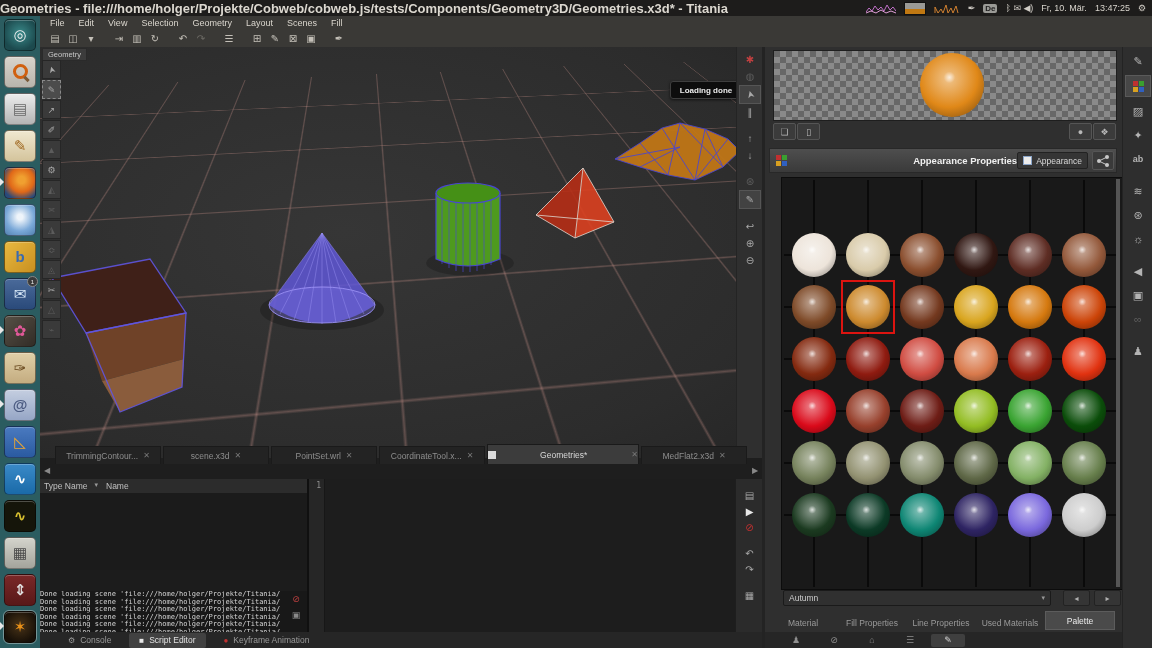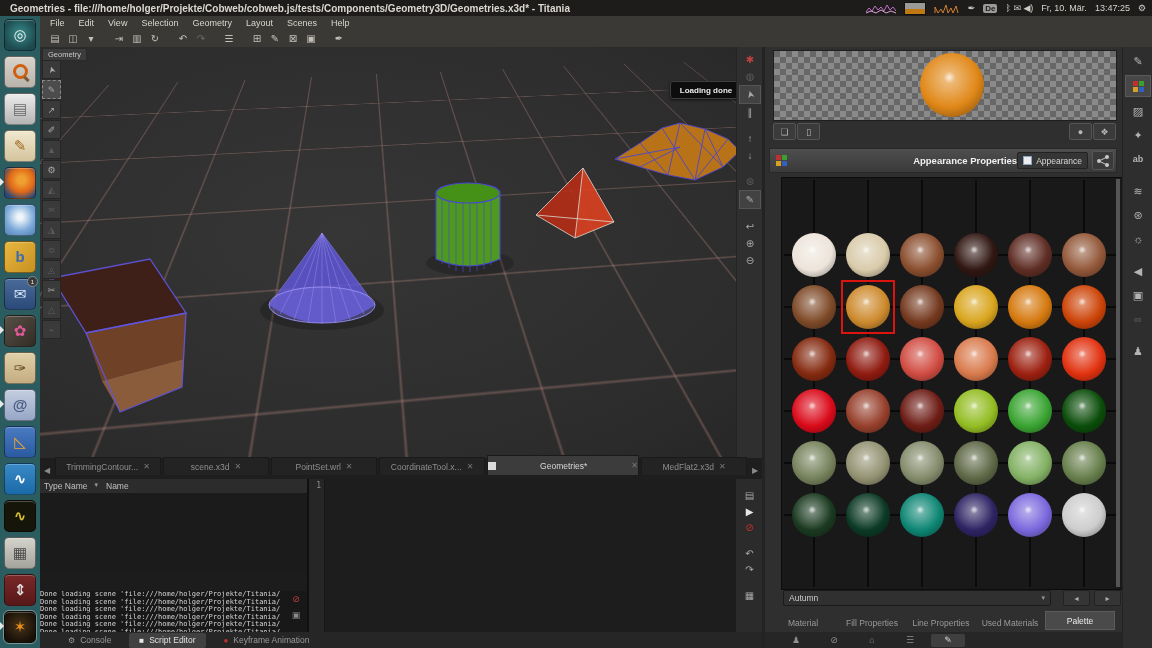--- a/index.html
+++ b/index.html
@@ -2,21 +2,21 @@
 <html><head>
 <meta charset="utf-8">
 <style>
   html,body{margin:0;padding:0;background:#000;}
   #app{position:relative;width:1152px;height:648px;overflow:hidden;background:#1c1c1c;
        font-family:"Liberation Sans","DejaVu Sans",sans-serif;color:#ccc;
        -webkit-font-smoothing:antialiased;}
   
   #topbar{position:absolute;left:0;top:0;width:1152px;height:16px;background:#1d1c1b;
           display:flex;align-items:center;justify-content:space-between;z-index:50;}
-  #topbar .tb-title{font-size:10px;font-weight:bold;color:#dcd8d0;padding-left:10px;white-space:nowrap;}
+  #topbar .tb-title{font-size:13px;font-weight:bold;color:#dcd8d0;padding-left:0;white-space:nowrap;}
   .tray{display:flex;align-items:center;gap:8px;padding-right:6px;font-size:9px;color:#d8d4cc;}
   .tray-meter{width:20px;height:11px;background:linear-gradient(#9a9a96 0 52%,#c07812 52% 100%);border:1px solid #111;}
   .kb-badge{background:#9a9a96;color:#222;border-radius:2px;font-size:8px;padding:0 2px;font-weight:bold;}
   .tray-glyph{font-size:9px;color:#cfcbc4;}
   
   #dock{position:absolute;left:0;top:16px;width:40px;height:632px;background:#2b5c60;overflow:hidden;z-index:40;}
   .dock-slot{position:relative;width:40px;height:37px;display:flex;align-items:center;justify-content:center;}
   .dock-item{width:30px;height:30px;border-radius:5px;border:1px solid rgba(0,0,0,.45);
              box-shadow:inset 0 1px rgba(255,255,255,.25);display:flex;align-items:center;justify-content:center;overflow:hidden;}
   .dock-item.active{outline:1px solid rgba(255,255,255,.35);}
@@ -55,21 +55,21 @@
   #vp-toolbar{position:absolute;left:696px;top:0;width:26px;height:411px;background:#2f2f2f;border-left:1px solid #242424;
               display:flex;flex-direction:column;align-items:center;padding-top:4px;}
   .vpt-icon{width:20px;height:17px;display:flex;align-items:center;justify-content:center;font-size:10px;color:#a8a8a8;}
   .vpt-icon.sel{background:#424242;border:1px solid #555;}
   .vpt-icon.dim{color:#5e5e5e;}
   .vpt-gap{margin-top:9px;}
   .rot-cursor{transform:rotate(-105deg);display:inline-block;}
   
   #filetabs{position:absolute;left:0;top:442px;width:722px;height:21px;background:#1e1e1e;display:flex;align-items:flex-end;}
   .ft-scroll{width:14px;height:17px;display:flex;align-items:center;justify-content:center;color:#888;font-size:8px;}
-  .ftab{flex:1;height:17px;margin:4px 1px;display:flex;align-items:center;justify-content:center;gap:5px;
+  .ftab{flex:1;height:17px;margin:15px 1px;display:flex;align-items:center;justify-content:center;gap:5px;
         font-size:8.5px;color:#8e8e8e;background:#232323;border:1px solid #1a1a1a;border-bottom:none;}
   .ftab.active{background:#3c3c3c;color:#d8d8d8;height:19px;gap:44px;}
   .ftab .close{color:#777;font-size:8px;}
   .ftab .ficon{width:8px;height:8px;background:#dcdcdc;display:inline-block;}
   
   #bottom{position:absolute;left:0;top:463px;width:722px;height:153px;background:#1f1f1f;}
   #outline{position:absolute;left:0;top:0;width:267px;height:153px;background:#1c1c1c;border-right:2px solid #101010;}
   .ol-header{position:absolute;left:0;top:0;width:267px;height:14px;background:#2c2c2c;border-bottom:1px solid #141414;
              display:flex;align-items:center;font-size:8.5px;color:#c0c0c0;}
   .ol-h1{padding-left:4px;width:54px;display:flex;gap:7px;align-items:flex-start;}
@@ -259,21 +259,21 @@
   <div id="window">
 
     <div id="menubar">
         <span class="menu-item">File</span>
         <span class="menu-item">Edit</span>
         <span class="menu-item">View</span>
         <span class="menu-item">Selection</span>
         <span class="menu-item">Geometry</span>
         <span class="menu-item">Layout</span>
         <span class="menu-item">Scenes</span>
-        <span class="menu-item">Help</span>
+        <span class="menu-item">Fill</span>
       </div>
     <div id="toolbar">
         <span class="tb-icon">▤</span>
         <span class="tb-icon">◫</span>
         <span class="tb-icon">▾</span>
         <span class="tb-sep"></span>
         <span class="tb-icon">⇥</span>
         <span class="tb-icon">▥</span>
         <span class="tb-icon">↻</span>
         <span class="tb-sep"></span>

